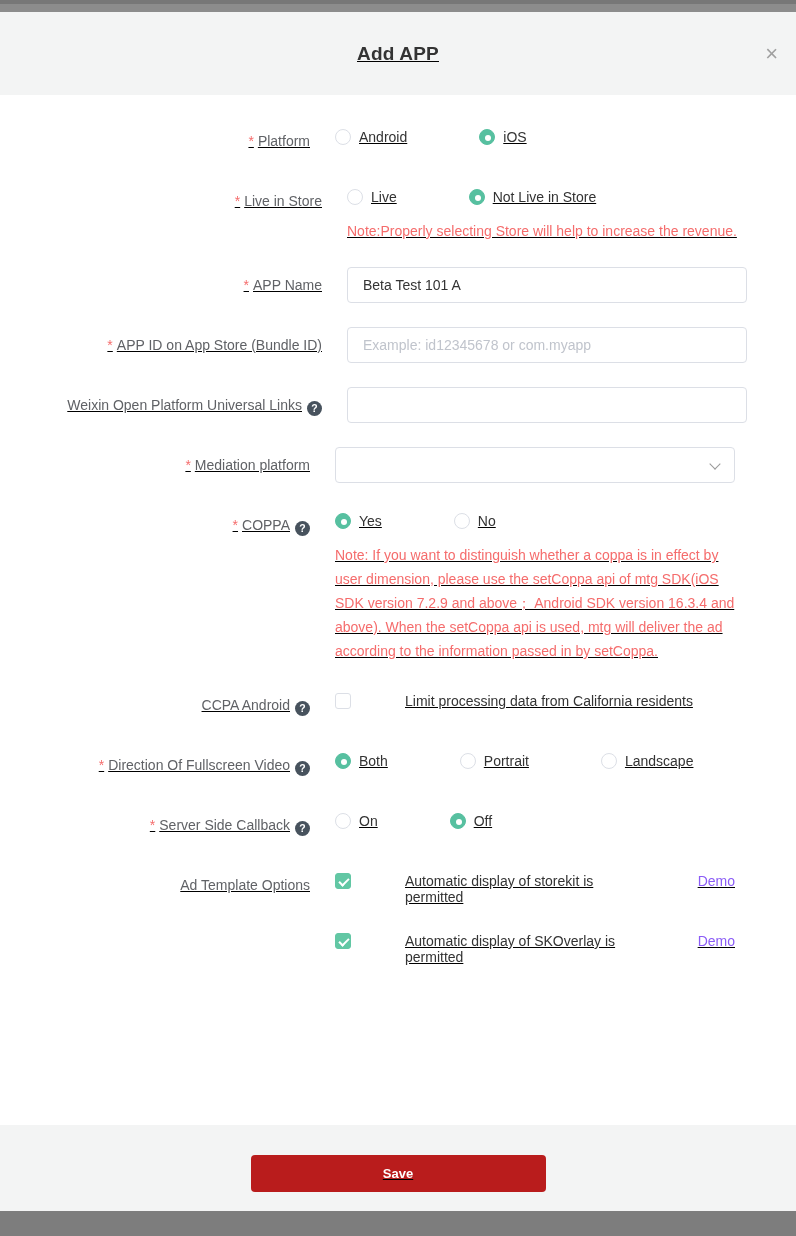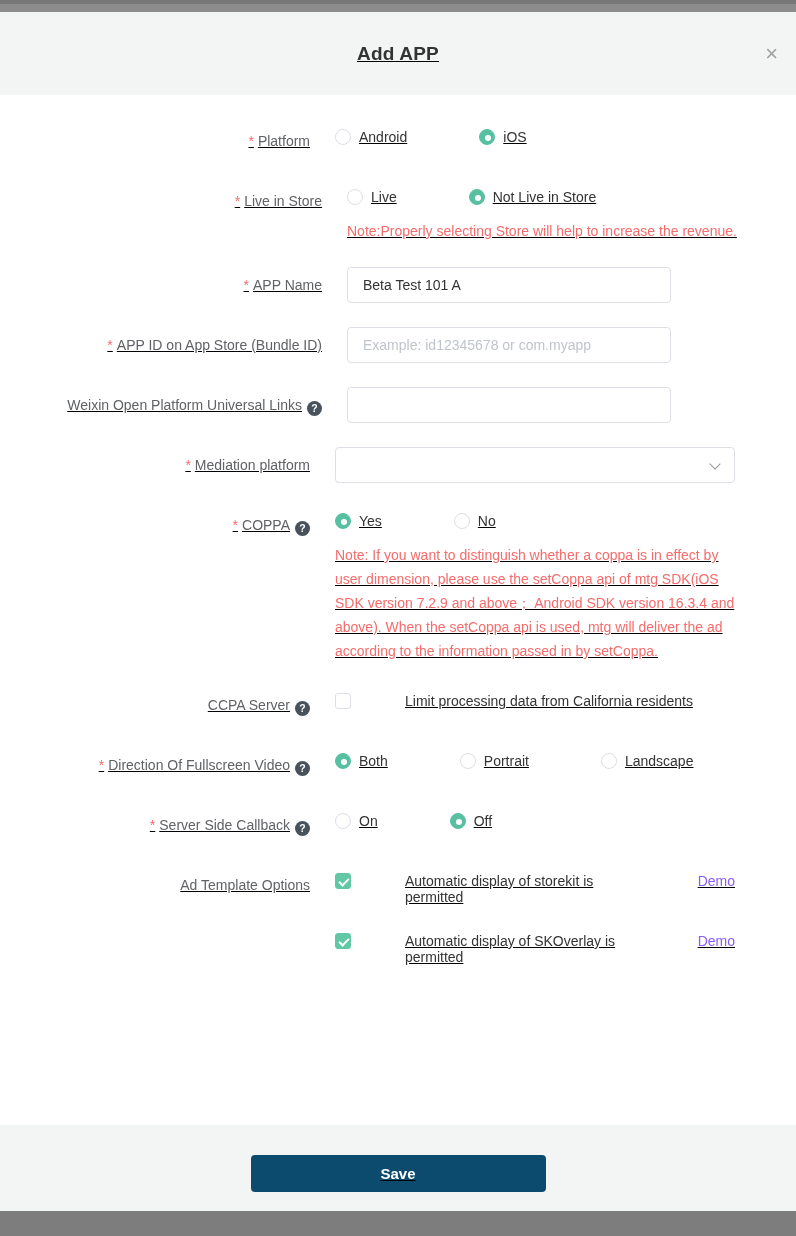--- a/index.html
+++ b/index.html
@@ -35,43 +35,43 @@
   .rb.on::after { content:""; position:absolute; left:5px; top:5px; width:6px; height:6px;
                   border-radius:50%; background:#fff; }
   .opt-text { font-size:14px; color:#333; }
 
   .cb { width:16px; height:16px; border-radius:3px; border:1px solid #dcdfe6;
         background:#fff; margin-right:10px; position:relative; flex:none; cursor:pointer; }
   .cb.on { background:#62c7a4; border-color:#62c7a4; }
   .cb.on::after { content:""; position:absolute; left:5px; top:1.5px; width:4px; height:8px;
                   border:solid #fff; border-width:0 2px 2px 0; transform:rotate(45deg); }
 
-  .text-input { width:324px; height:36px; border:1px solid #dcdfe6; border-radius:4px;
+  .text-input { width:400px; height:36px; border:1px solid #dcdfe6; border-radius:4px;
                 padding:0 15px; font-size:14px; color:#333; outline:none;
                 font-family:"Liberation Sans", sans-serif; background:#fff; }
   .text-input::placeholder { color:#c0c4cc; }
 
   .select-box { width:400px; height:36px; border:1px solid #dcdfe6; border-radius:4px;
                 background:#fff; position:relative; cursor:pointer; }
   .chevron { position:absolute; right:15px; top:12px; width:8px; height:8px;
              border-right:1.5px solid #999; border-bottom:1.5px solid #999;
              transform:rotate(45deg); }
 
   .note { margin-top:6px; font-size:14px; line-height:24px; color:#f56c6c; }
 
   .demo-link { font-size:14px; color:#8b5cf6; margin-left:14px; cursor:pointer; text-decoration:none; }
 
   .mb24 { margin-bottom:24px;margin-left:12px; }
   .mb30 { margin-bottom:30px; }
   .mb36 { margin-bottom:36px; }
   .gap36 { margin-top:36px; }
 
   .modal-footer { height:86px; background:#f3f4f4; display:flex; justify-content:center; }
-  .save-btn { margin-top:30px; width:295px; height:37px; background:#0c4a6e; color:#fff;
-              border:none; border-radius:4px; font-size:15px; font-weight:700;
+  .save-btn { margin-top:30px; width:295px; height:37px; background:#b91c1c; color:#fff;
+              border:none; border-radius:4px; font-size:13px; font-weight:700;
               font-family:"Liberation Sans", sans-serif; cursor:pointer; }
 </style>
 </head>
 <body>
 
 <div class="page">
   <div class="top-bar"></div>
 
   <div class="modal-header">
     <div class="modal-title">Add APP</div>
@@ -155,21 +155,21 @@
           <span class="radio">
               <span class="rb"></span>
               <span class="opt-text">No</span>
             </span>
         </div>
         <div class="note">Note: If you want to distinguish whether a coppa is in effect by user dimension, please use the setCoppa api of mtg SDK(iOS SDK version 7.2.9 and above； Android SDK version 16.3.4 and above). When the setCoppa api is used, mtg will deliver the ad according to the information passed in by setCoppa.</div>
       </div>
     </div>
 
     <div class="row mb36">
-      <div class="label"><span>CCPA Server</span><span class="help">?</span></div>
+      <div class="label"><span>CCPA Android</span><span class="help">?</span></div>
       <div class="control">
         <div class="opt-line">
           <span class="cb"></span>
           <span class="opt-text">Limit processing data from California residents</span>
         </div>
       </div>
     </div>
 
     <div class="row mb36">
       <div class="label"><span class="req">*</span><span>Direction Of Fullscreen Video</span><span class="help">?</span></div>

